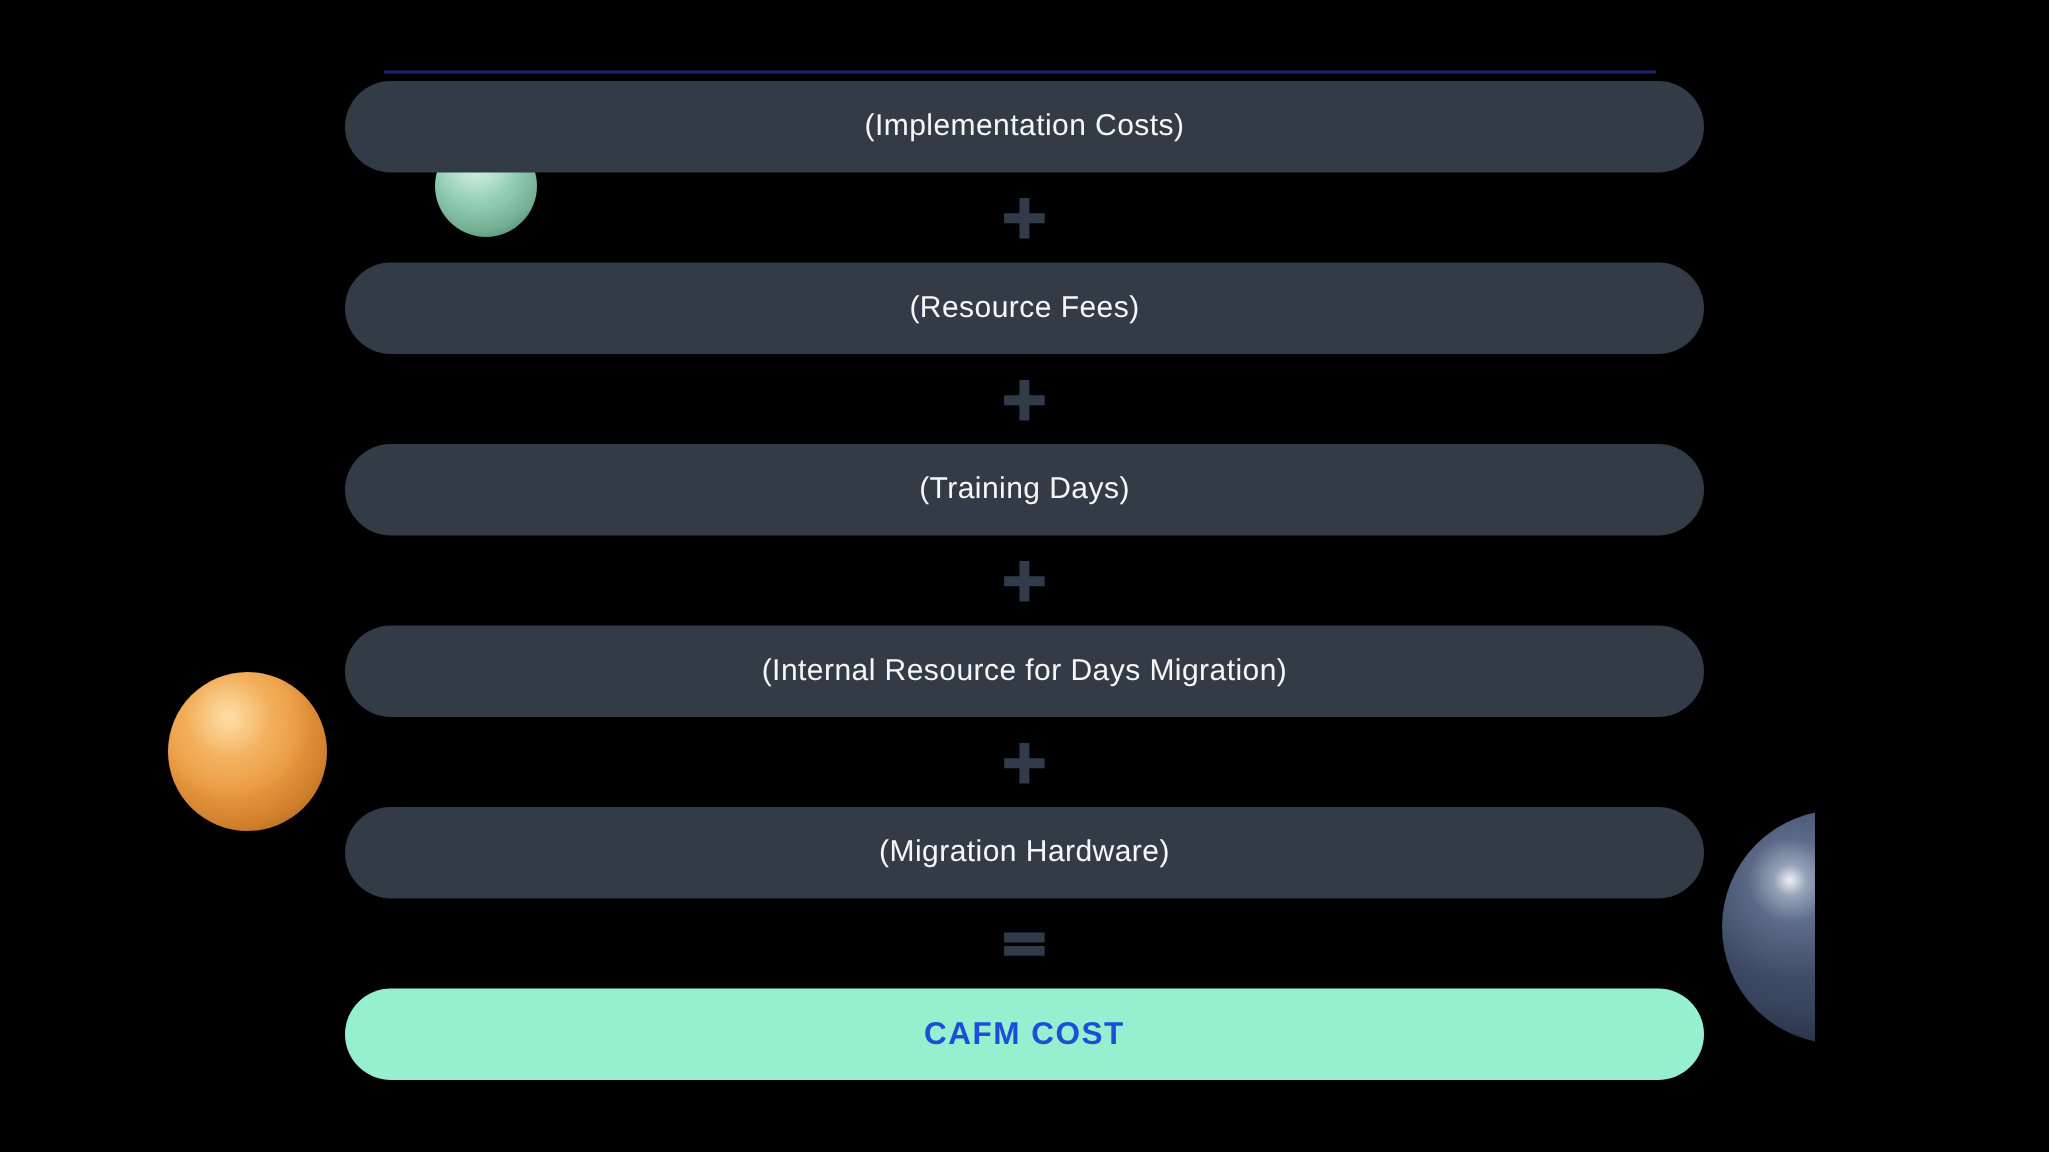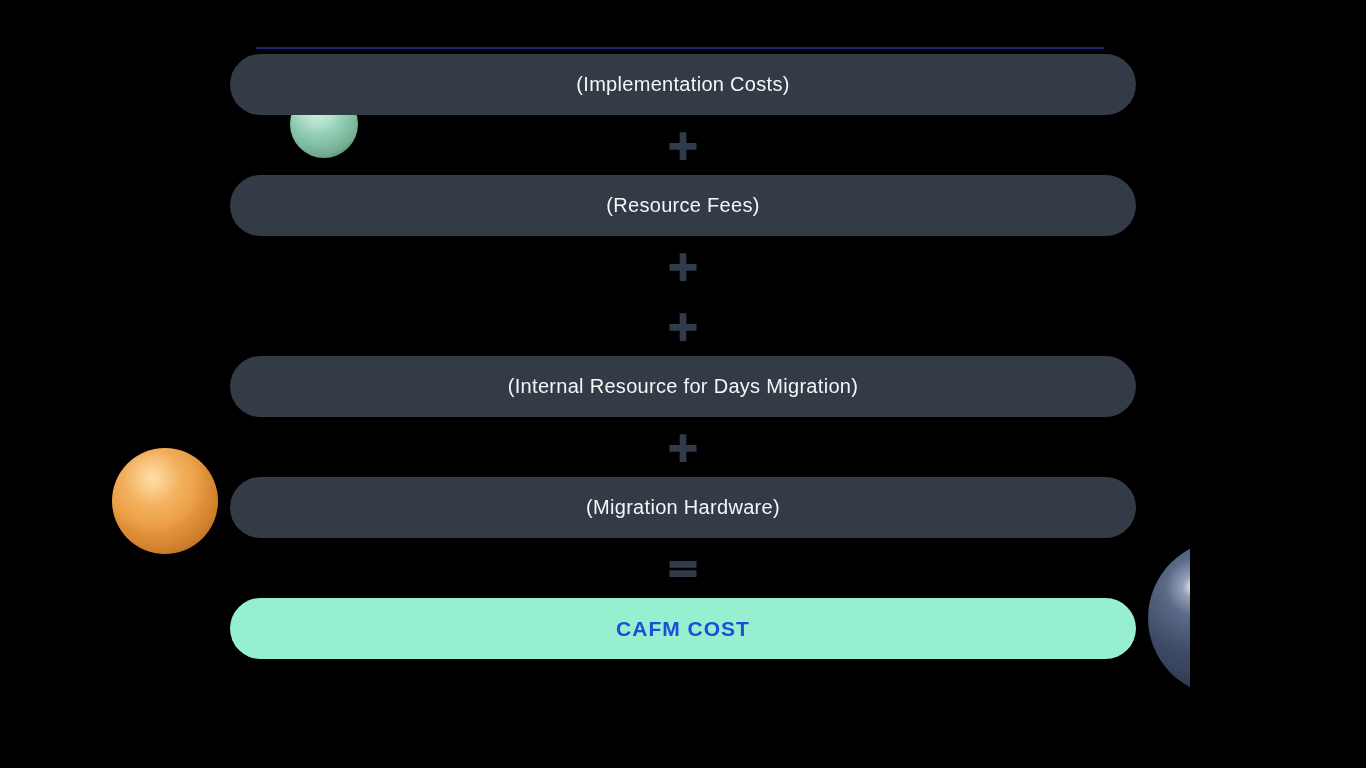--- a/index.html
+++ b/index.html
@@ -7,20 +7,21 @@
     padding: 0;
     background: #000000;
   }
   .canvas {
     position: relative;
     width: 1190px;
     height: 768px;
     background: #000000;
     overflow: hidden;
     font-family: "Liberation Sans", sans-serif;
+    padding-left: 20px;
   }
   .accent-line {
     position: absolute;
     left: 256px;
     top: 47px;
     width: 848px;
     height: 2px;
     background: #1d2273;
     z-index: 0;
   }
@@ -132,20 +133,23 @@
     </div>
 
     <div class="cost-bar">
       <span class="bar-label">(Resource Fees)</span>
     </div>
 
     <div class="operator-row">
       <span class="operator">+</span>
     </div>
 
+    <div class="cost-bar">
+      <span class="bar-label">(Training Days)</span>
+    </div>
 
     <div class="operator-row">
       <span class="operator">+</span>
     </div>
 
     <div class="cost-bar">
       <span class="bar-label">(Internal Resource for Days Migration)</span>
     </div>
 
     <div class="operator-row">

